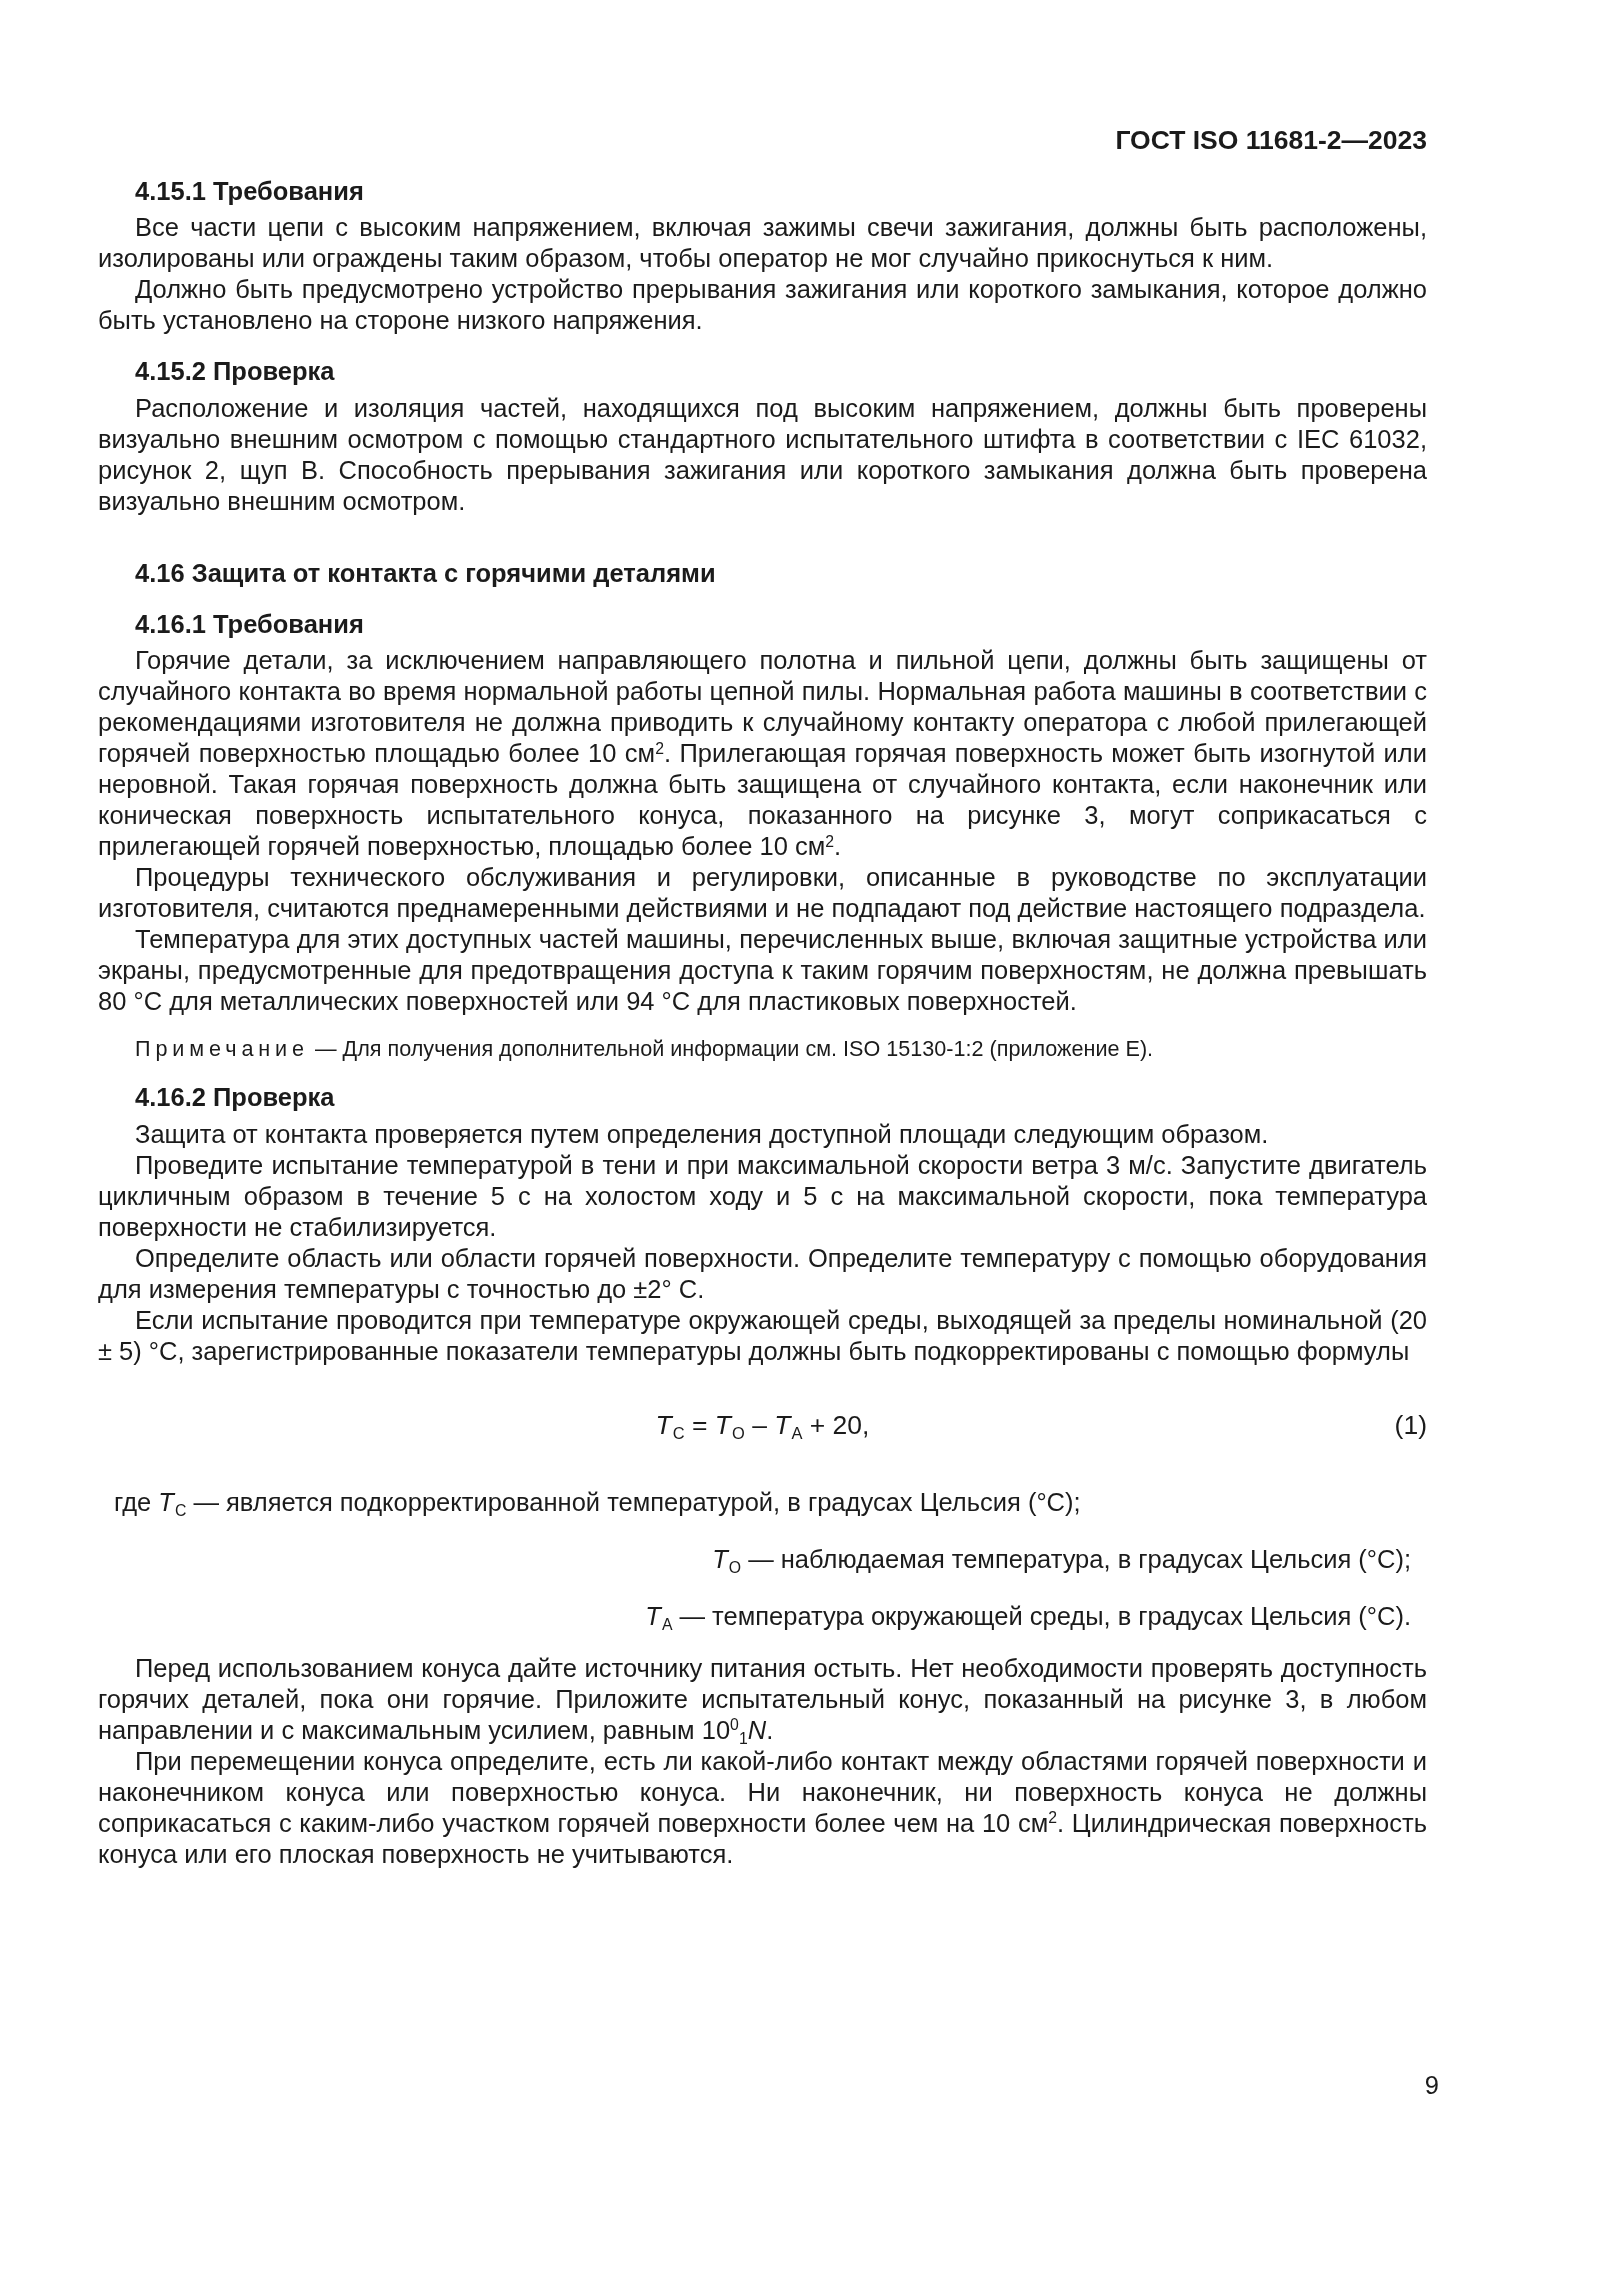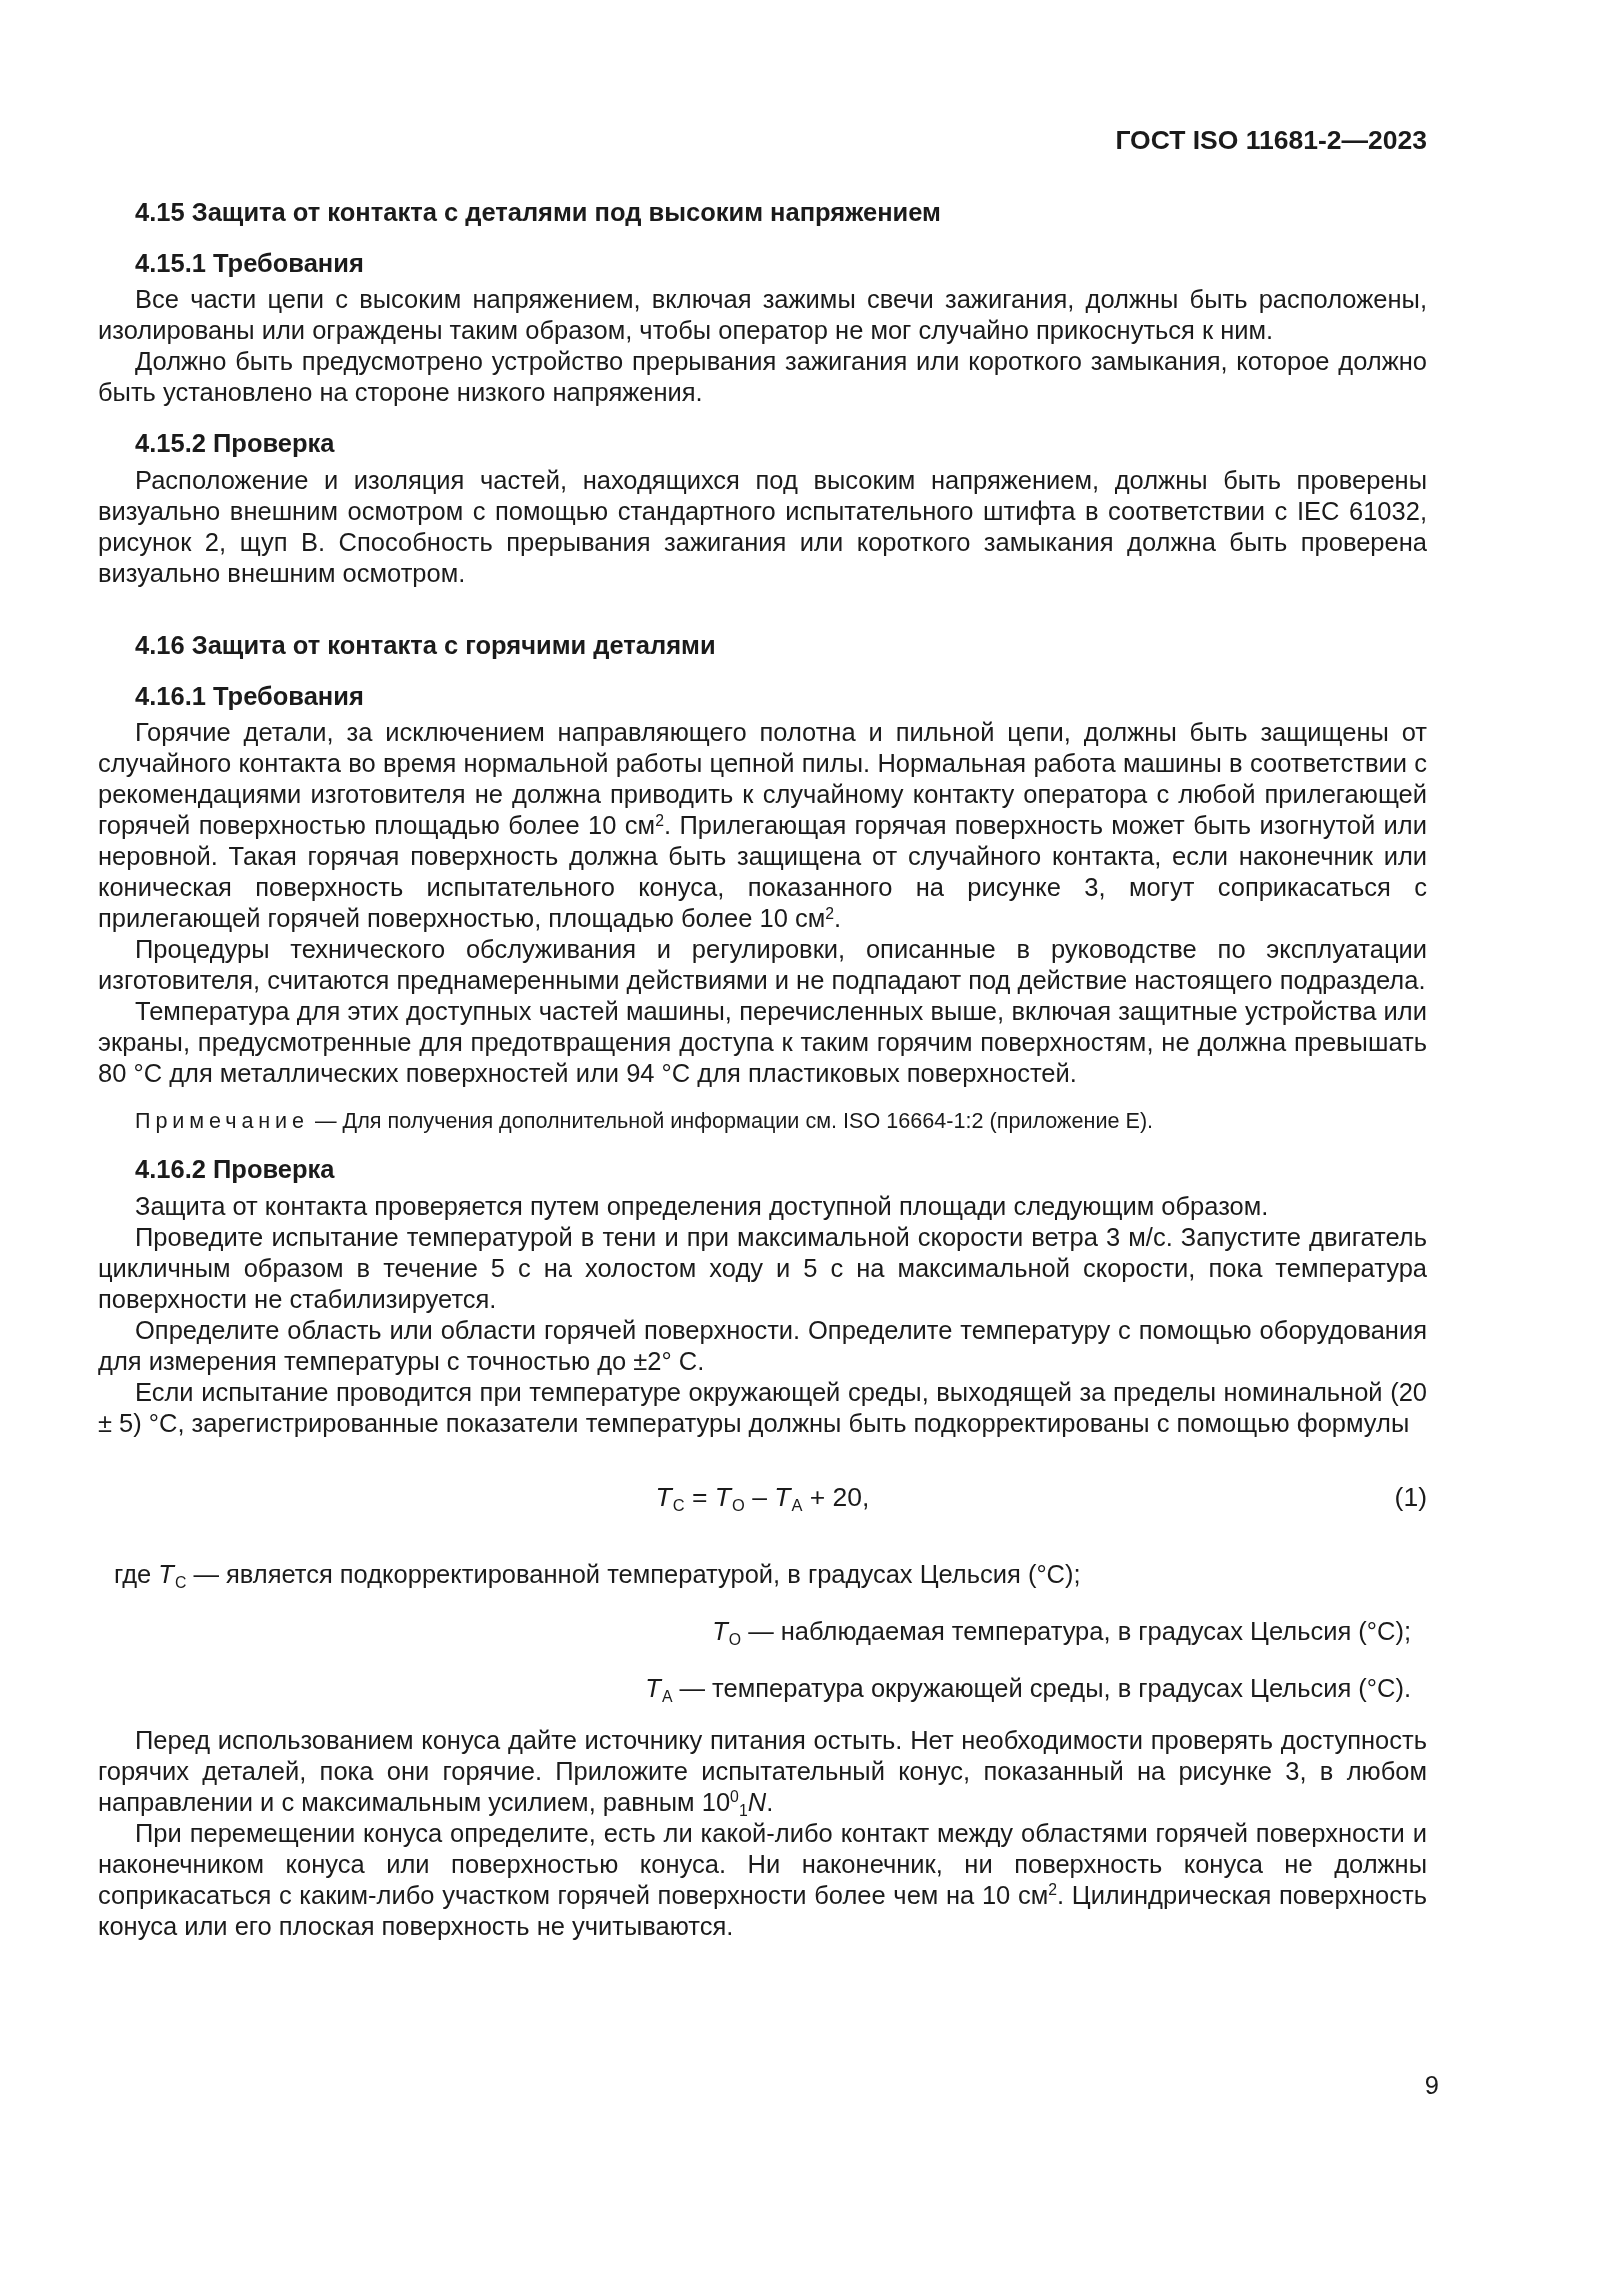--- a/index.html
+++ b/index.html
@@ -100,37 +100,36 @@
   }
 </style>
 </head>
 <body>
 
 <div class="page">
   <div class="content">
 
     <div class="doc-header">ГОСТ ISO 11681-2—2023</div>
 
-    <div class="sec-title">4.15 Защита от контакта с деталями под высоким напряжением</div>
 
     <div class="sub-title">4.15.1 Требования</div>
     <p class="body">Все части цепи с высоким напряжением, включая зажимы свечи зажигания, должны быть расположены, изолированы или ограждены таким образом, чтобы оператор не мог случайно прикоснуться к ним.</p>
     <p class="body">Должно быть предусмотрено устройство прерывания зажигания или короткого замыкания, которое должно быть установлено на стороне низкого напряжения.</p>
 
     <div class="sub-title">4.15.2 Проверка</div>
     <p class="body">Расположение и изоляция частей, находящихся под высоким напряжением, должны быть проверены визуально внешним осмотром с помощью стандартного испытательного штифта в соответствии с IEC 61032, рисунок 2, щуп В. Способность прерывания зажигания или короткого замыкания должна быть проверена визуально внешним осмотром.</p>
 
     <div class="sec-title">4.16 Защита от контакта с горячими деталями</div>
 
     <div class="sub-title">4.16.1 Требования</div>
     <p class="body">Горячие детали, за исключением направляющего полотна и пильной цепи, должны быть защищены от случайного контакта во время нормальной работы цепной пилы. Нормальная работа машины в соответствии с рекомендациями изготовителя не должна приводить к случайному контакту оператора с любой прилегающей горячей поверхностью площадью более 10 см<sup>2</sup>. Прилегающая горячая поверхность может быть изогнутой или неровной. Такая горячая поверхность должна быть защищена от случайного контакта, если наконечник или коническая поверхность испытательного конуса, показанного на рисунке 3, могут соприкасаться с прилегающей горячей поверхностью, площадью более 10 см<sup>2</sup>.</p>
     <p class="body">Процедуры технического обслуживания и регулировки, описанные в руководстве по эксплуатации изготовителя, считаются преднамеренными действиями и не подпадают под действие настоящего подраздела.</p>
     <p class="body">Температура для этих доступных частей машины, перечисленных выше, включая защитные устройства или экраны, предусмотренные для предотвращения доступа к таким горячим поверхностям, не должна превышать 80 °С для металлических поверхностей или 94 °С для пластиковых поверхностей.</p>
 
-    <p class="note"><span class="note-label">Примечание</span><span> — Для получения дополнительной информации см. ISO 16664-1:2 (приложение Е).</span></p>
+    <p class="note"><span class="note-label">Примечание</span><span> — Для получения дополнительной информации см. ISO 15130-1:2 (приложение Е).</span></p>
 
     <div class="sub-title">4.16.2 Проверка</div>
     <p class="body">Защита от контакта проверяется путем определения доступной площади следующим образом.</p>
     <p class="body">Проведите испытание температурой в тени и при максимальной скорости ветра 3 м/с. Запустите двигатель цикличным образом в течение 5 с на холостом ходу и 5 с на максимальной скорости, пока температура поверхности не стабилизируется.</p>
     <p class="body">Определите область или области горячей поверхности. Определите температуру с помощью оборудования для измерения температуры с точностью до ±2° С.</p>
     <p class="body">Если испытание проводится при температуре окружающей среды, выходящей за пределы номинальной (20 ± 5) °С, зарегистрированные показатели температуры должны быть подкорректированы с помощью формулы</p>
 
     <div class="formula-row">
       <span class="formula"><i class="var">T<sub>C</sub></i> = <i class="var">T<sub>O</sub></i> – <i class="var">T<sub>A</sub></i> + 20,</span>
       <span class="eq-num">(1)</span>

